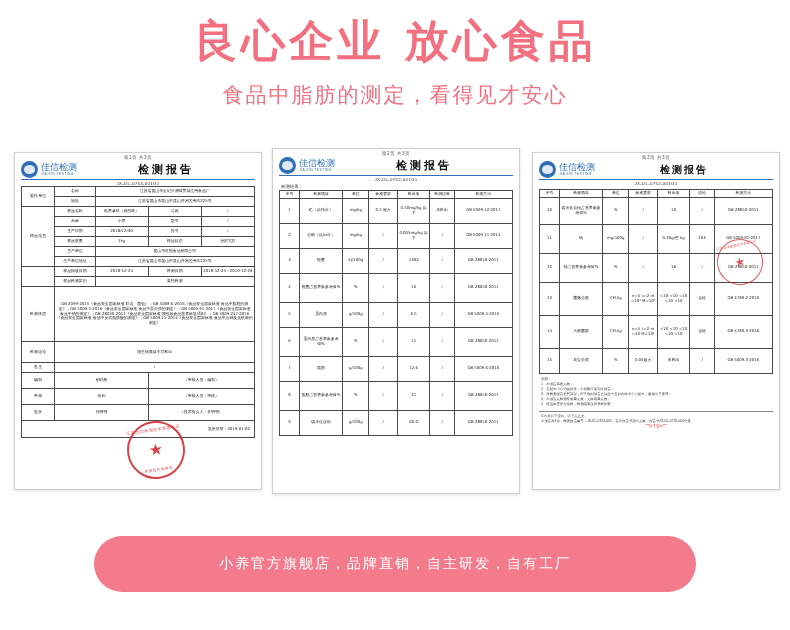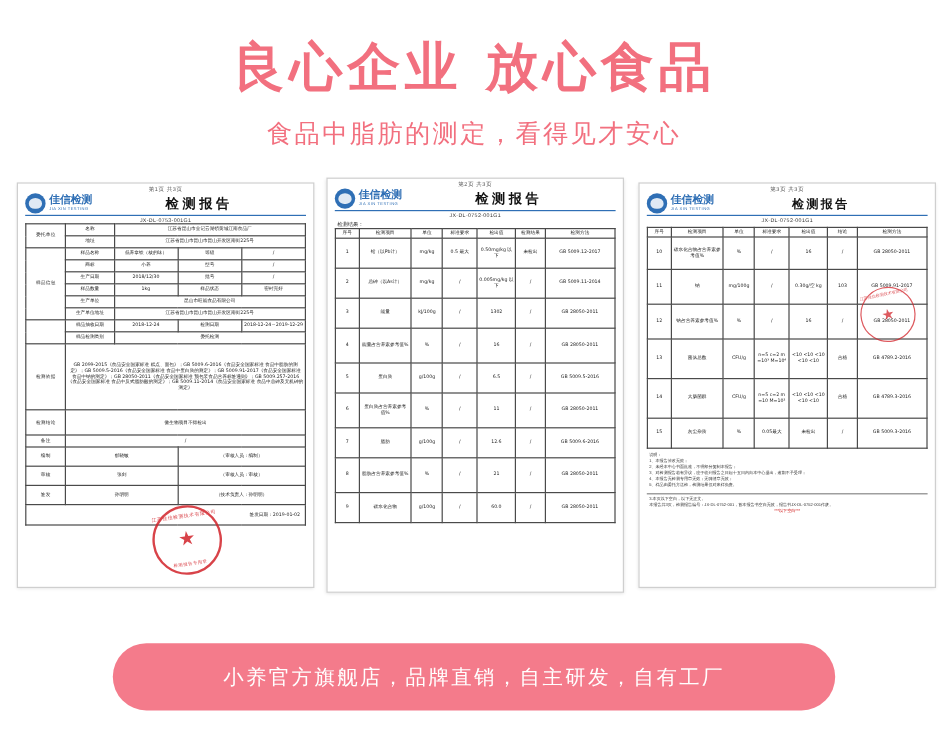--- a/index.html
+++ b/index.html
@@ -16,21 +16,21 @@
   }
   .page {
     position: relative;
     width: 790px;
     height: 630px;
   }
 
   
   .header {
     text-align: center;
-    padding-top: 32px;
+    padding-top: 16px;
   }
   .headline {
     font-size: 44px;
     font-weight: bold;
     color: #f2707f;
     letter-spacing: 4px;
     line-height: 1.15;
     font-family: "DejaVu Sans", sans-serif;
   }
   .subline {
@@ -87,21 +87,21 @@
     content: "";
     position: absolute;
     left: 3px; top: 4px;
     width: 11px; height: 9px;
     border-radius: 50% 50% 45% 45%;
     background: #ffffff;
     opacity: .85;
   }
   .logo-text-cn {
     font-size: 9px;
-    font-weight: bold;
+    font-weight: normal;
     color: #2f6fb5;
     letter-spacing: 0px;
     line-height: 1;
     font-family: "DejaVu Sans", sans-serif;
   }
   .logo-text-en {
     font-size: 3.4px;
     color: #2f6fb5;
     letter-spacing: .4px;
     line-height: 1.4;
@@ -241,21 +241,21 @@
     left: 94px;
     top: 536px;
     width: 602px;
     height: 56px;
     background: #f47b8b;
     border-radius: 28px;
     color: #ffffff;
     display: flex;
     align-items: center;
     justify-content: center;
-    font-size: 17px;
+    font-size: 14px;
     letter-spacing: 2px;
     font-family: "DejaVu Sans", sans-serif;
   }
 </style>
 </head>
 <body>
 
 <div class="page">
 
   <div class="header">

